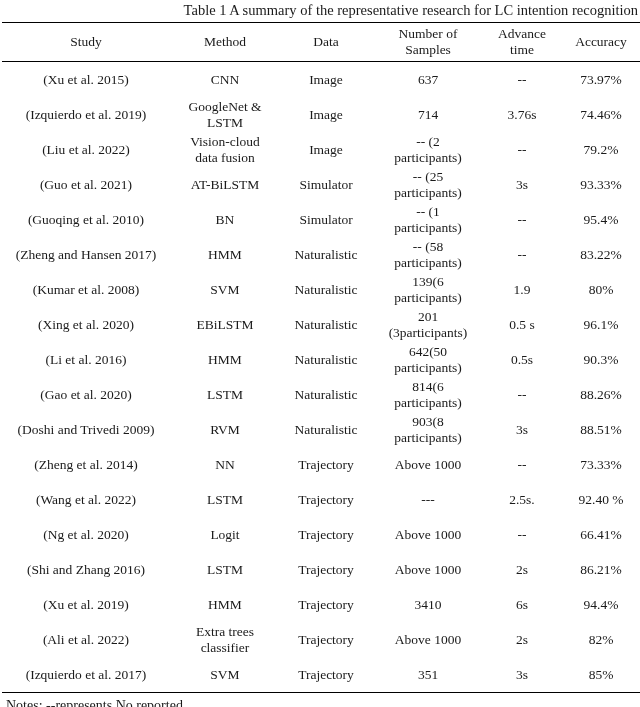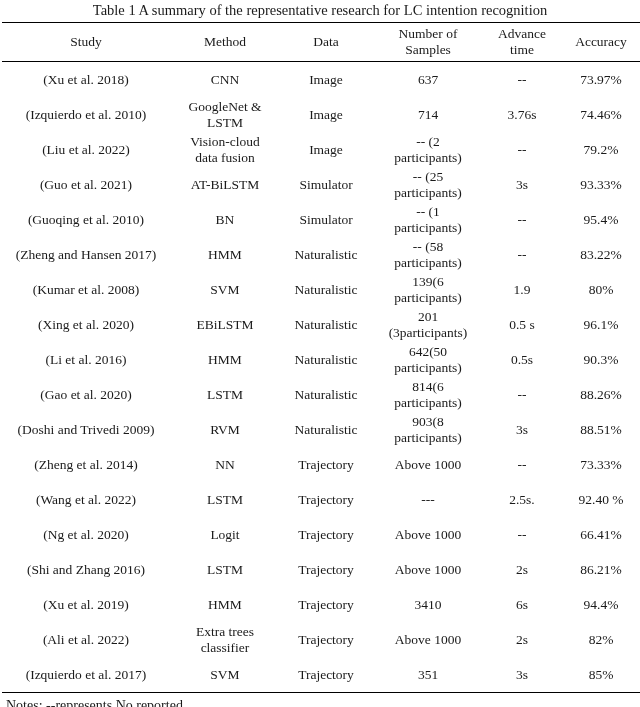--- a/index.html
+++ b/index.html
@@ -12,21 +12,21 @@
     height: 707px;
     font-family: "Liberation Serif", "DejaVu Serif", serif;
     color: #1a1a1a;
     box-sizing: border-box;
   }
   .page {
     padding: 1px 2px 0 2px;
     box-sizing: border-box;
   }
   .table-title {
-    text-align: center;
+    text-align: right;
     font-size: 14.5px;
     line-height: 18px;
     padding: 0 0 3px 0;
     white-space: nowrap;
     overflow: hidden;
   }
   table.summary {
     width: 100%;
     border-collapse: collapse;
     border-top: 1.6px solid #000;
@@ -86,29 +86,29 @@
           <th>Data</th>
           <th>Number of
 Samples</th>
           <th>Advance
 time</th>
           <th>Accuracy</th>
         </tr>
     </thead>
     <tbody>
         <tr>
-          <td>(Xu et al. 2018)</td>
+          <td>(Xu et al. 2015)</td>
           <td>CNN</td>
           <td>Image</td>
           <td>637</td>
           <td>--</td>
           <td>73.97%</td>
         </tr>
         <tr>
-          <td>(Izquierdo et al. 2010)</td>
+          <td>(Izquierdo et al. 2019)</td>
           <td>GoogleNet &amp;
 LSTM</td>
           <td>Image</td>
           <td>714</td>
           <td>3.76s</td>
           <td>74.46%</td>
         </tr>
         <tr>
           <td>(Liu et al. 2022)</td>
           <td>Vision-cloud

